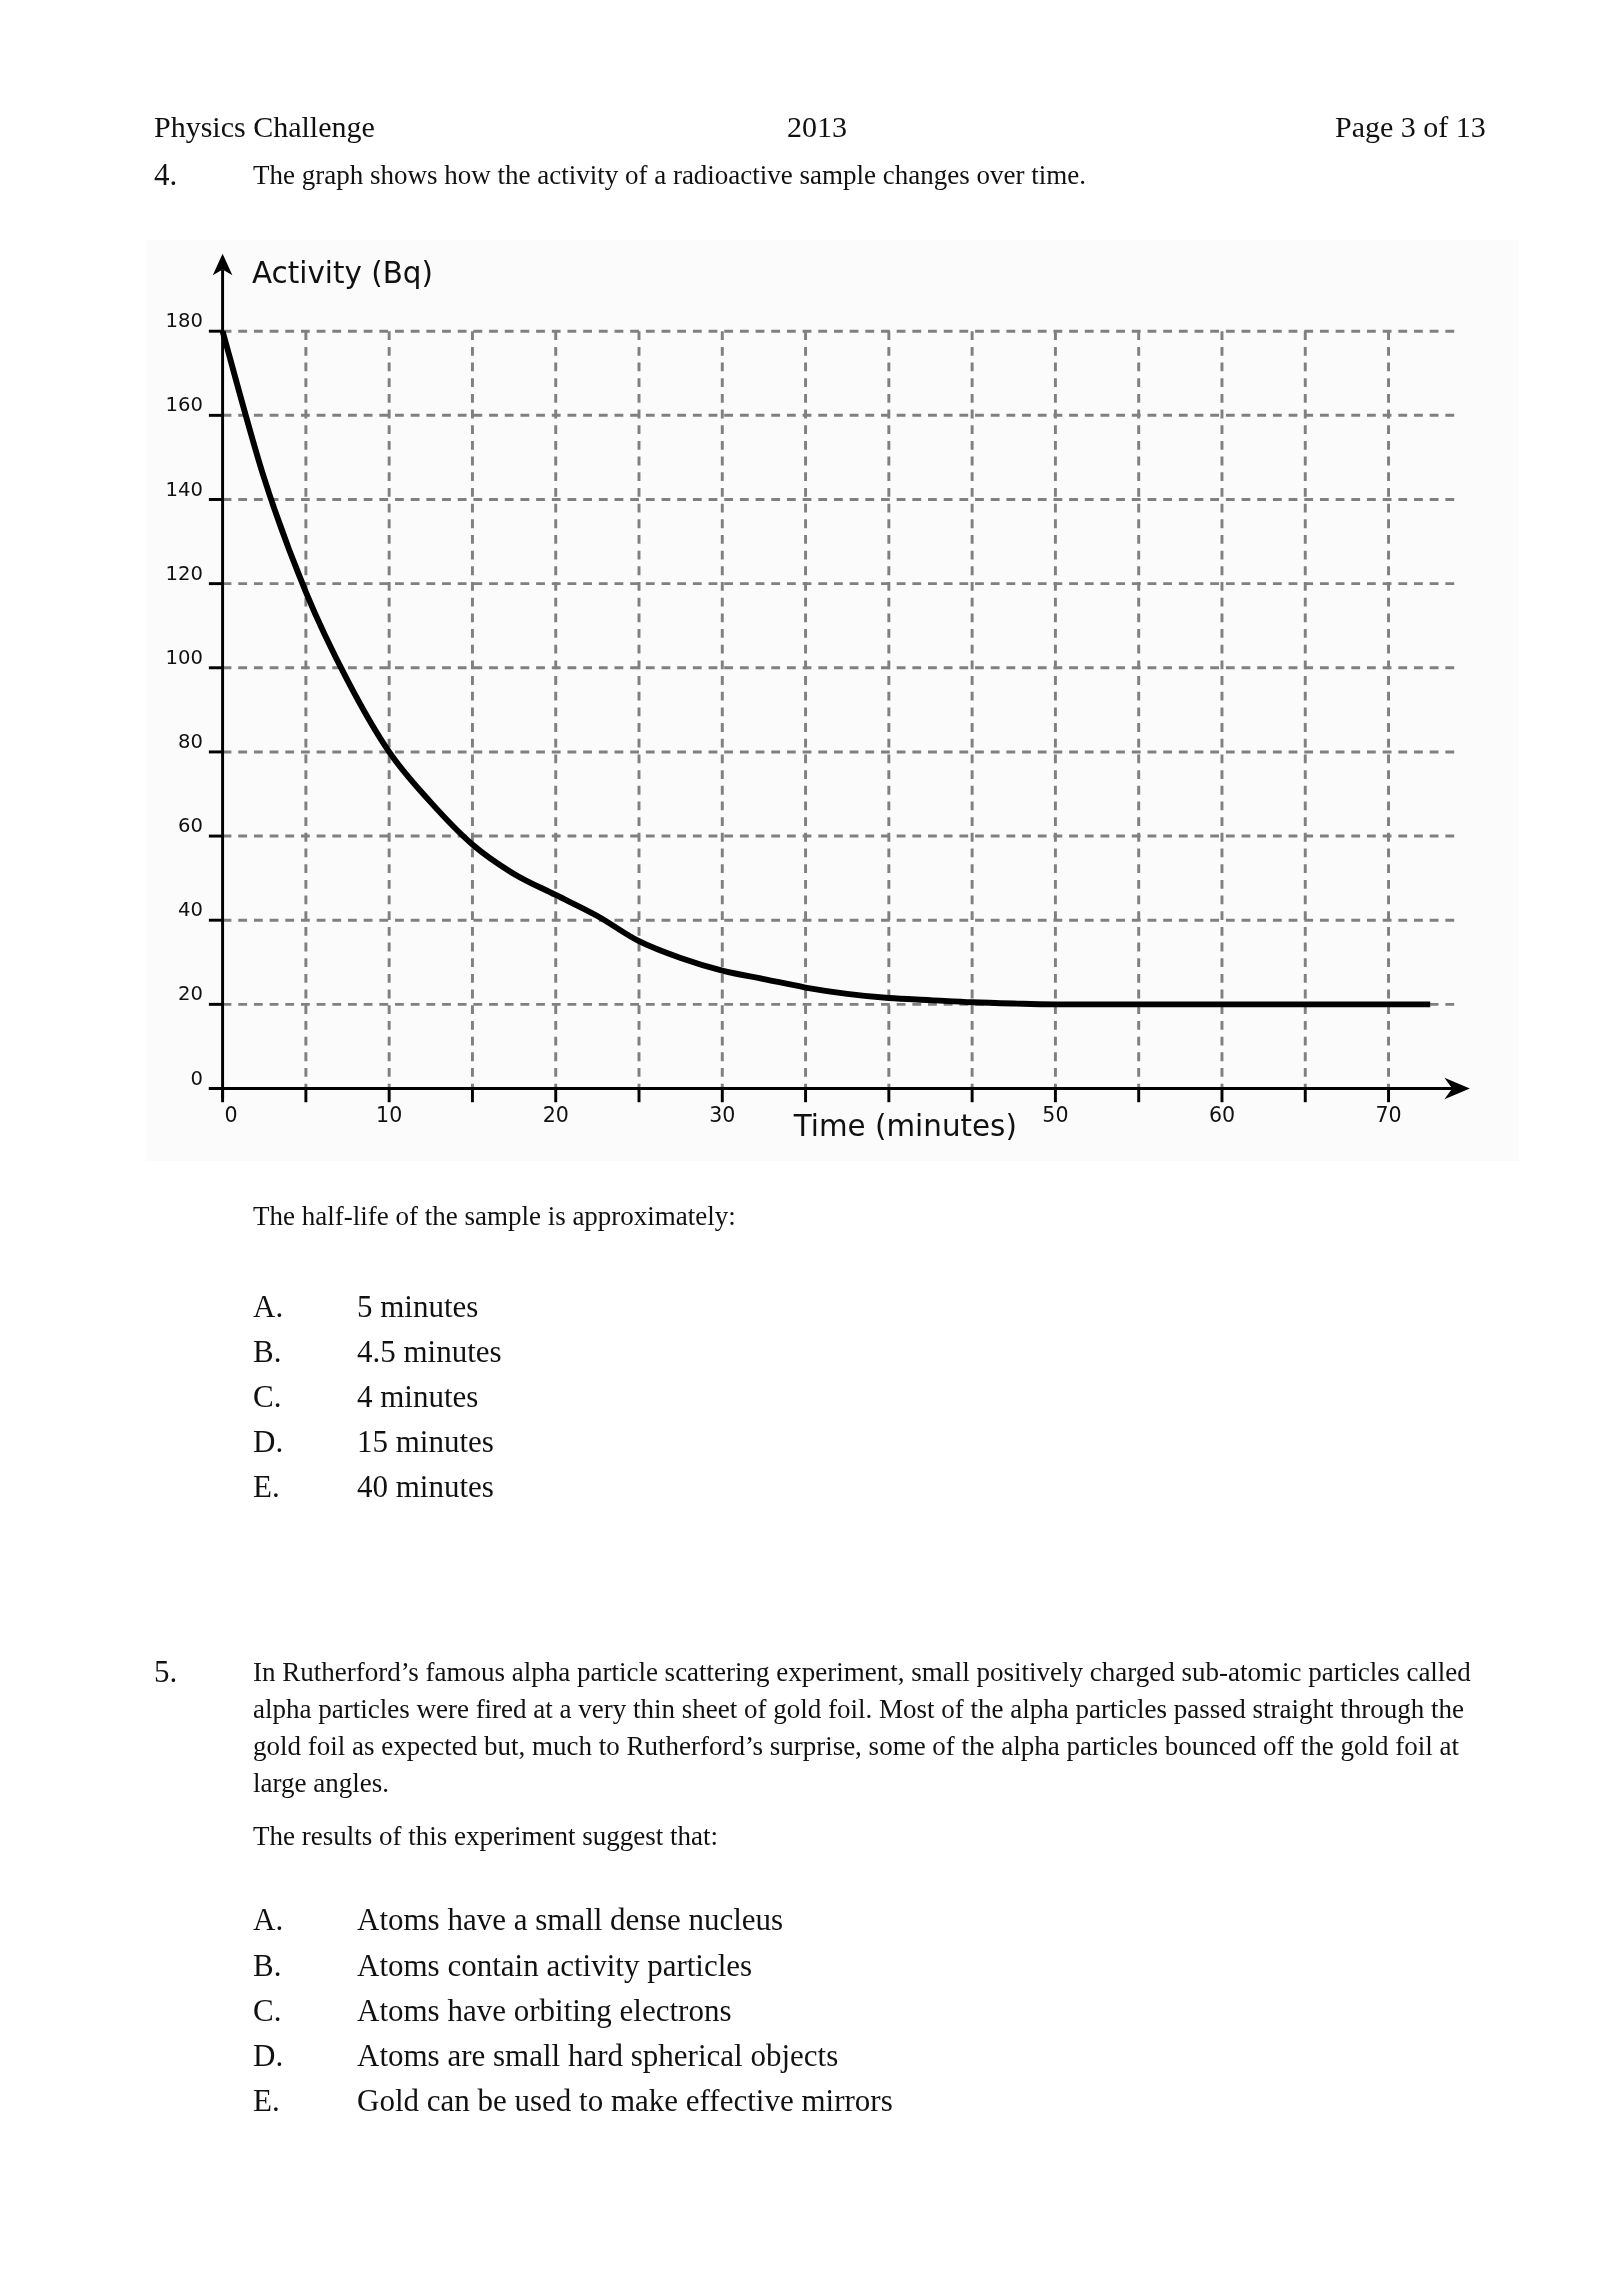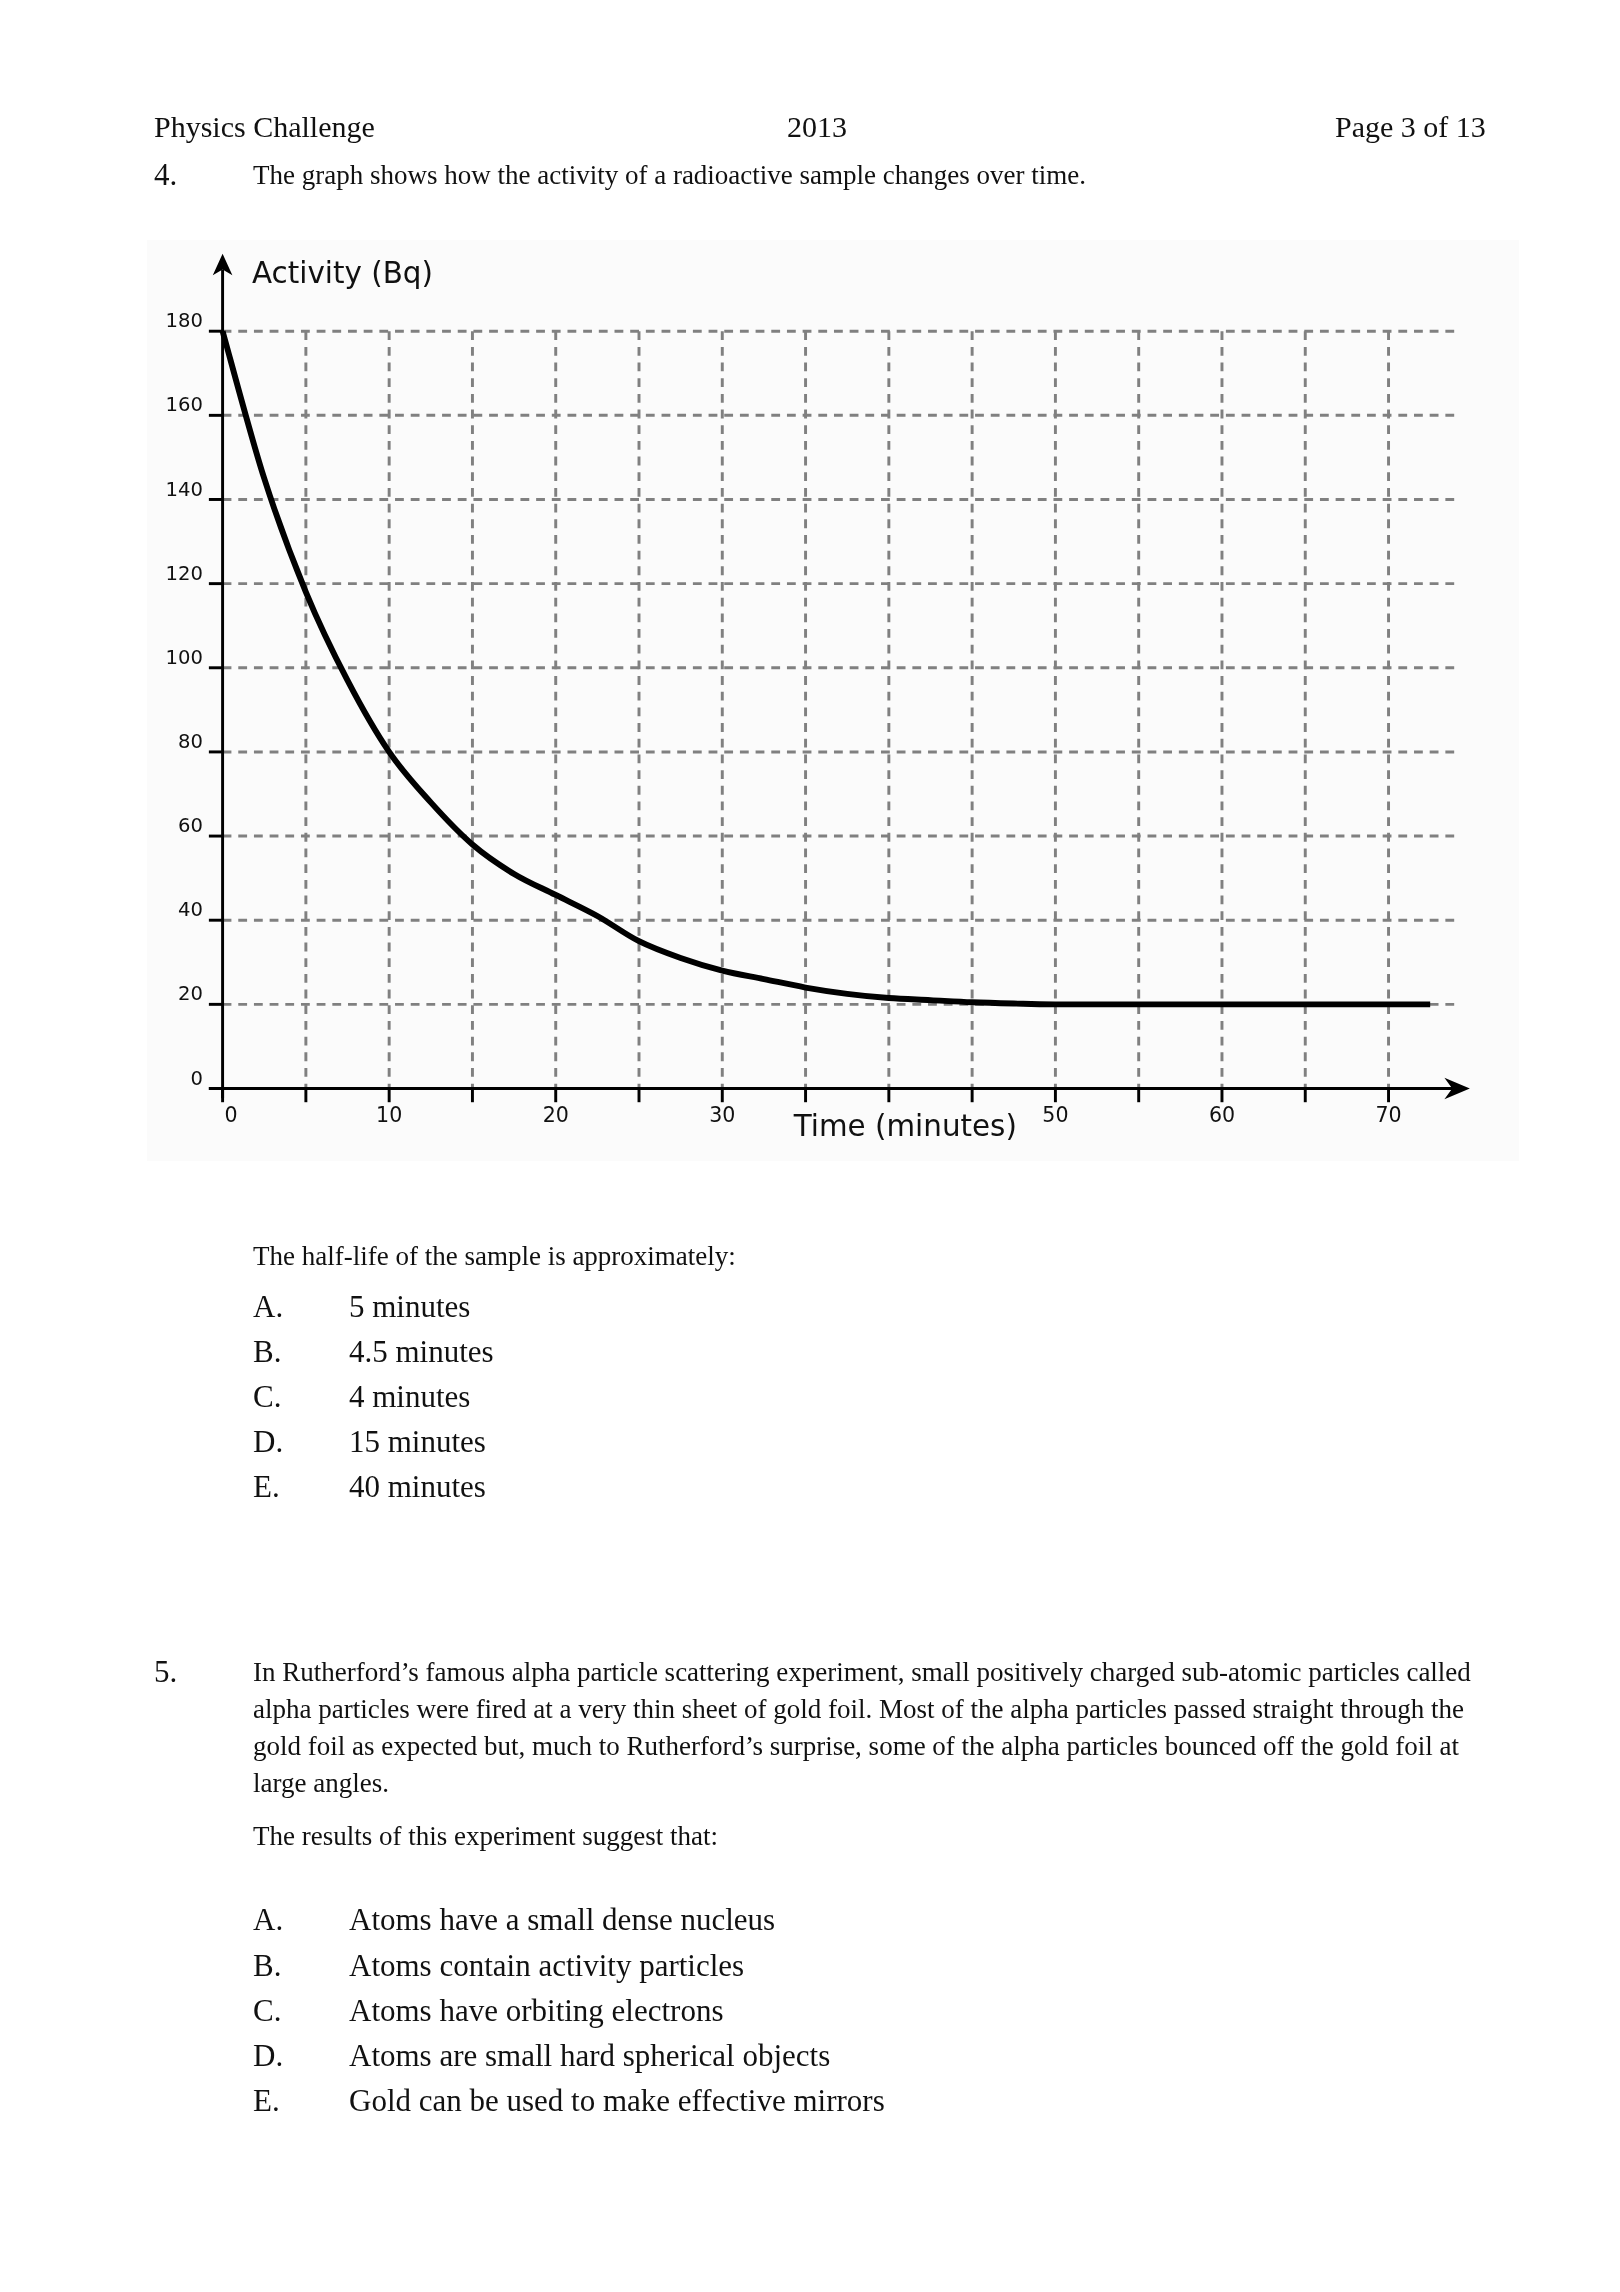--- a/index.html
+++ b/index.html
@@ -2,21 +2,21 @@
 <html><head>
   <meta charset="utf-8">
   <style>
     html, body { margin: 0; padding: 0; background: #ffffff; }
     body { width: 1620px; height: 2293px; position: relative; overflow: hidden; font-family: "Liberation Serif", serif; color: #111; }
     .hdr { position: absolute; top: 110px; font-size: 30px; }
     .q-num { position: absolute; left: 154px; font-size: 31px; }
     .q-text { position: absolute; left: 253px; font-size: 27px; line-height: 37px; width: 1225px; }
     .opt { position: absolute; left: 253px; font-size: 31px; height: 45px; }
     .opt .lbl { position: absolute; left: 0; width: 78px; }
-    .opt .txt { position: absolute; left: 96px; white-space: nowrap; }
+    .opt .txt { position: absolute; left: 104px; white-space: nowrap; }
     #chart { position: absolute; left: 147px; top: 240px; width: 1372px; height: 921px; }
     #chart svg { width: 1372px; height: 921px; display: block; }
     .sans { font-family: "DejaVu Sans", sans-serif; }
   </style>
 </head>
 <body>
 
 <div class="hdr" style="left:154px;">Physics Challenge</div>
 <div class="hdr" style="left:787px;text-align:center;">2013</div>
 <div class="hdr" style="left:1335px;text-align:right;">Page 3 of 13</div>
@@ -104,21 +104,21 @@
           <text x="1267" y="900" text-anchor="middle" font-size="21" font-family="&quot;DejaVu Sans&quot;, sans-serif" fill="#111">70</text>
         </g>
       <g id="series">
           <path d="M 77 93.08000000000004 C 84.08333333333333 118.12833333333337, 105.33333333333333 198.99866666666668, 119.5 243.37 C 133.66666666666666 287.74133333333333, 147.83333333333334 324.956, 162 359.30800000000005 C 176.16666666666666 393.6600000000001, 190.33333333333334 422.2866666666667, 204.5 449.482 C 218.66666666666666 476.67733333333337, 232.83333333333334 501.7256666666667, 247 522.48 C 261.1666666666667 543.2343333333333, 275.3333333333333 558.2633333333333, 289.5 574.008 C 303.6666666666667 589.7526666666668, 317.8333333333333 604.7816666666668, 332 616.9480000000001 C 346.1666666666667 629.1143333333334, 360.3333333333333 638.4180000000001, 374.5 647.0060000000001 C 388.6666666666667 655.594, 402.8333333333333 661.3193333333334, 417 668.476 C 431.1666666666667 675.6326666666666, 445.3333333333333 682.0736666666667, 459.5 689.946 C 473.6666666666667 697.8183333333334, 487.8333333333333 708.5533333333334, 502 715.71 C 516.1666666666666 722.8666666666667, 530.3333333333334 727.8763333333333, 544.5 732.886 C 558.6666666666666 737.8956666666667, 572.8333333333334 742.1896666666667, 587 745.768 C 601.1666666666666 749.3463333333334, 615.3333333333334 751.4933333333333, 629.5 754.356 C 643.6666666666666 757.2186666666666, 657.8333333333334 760.4391666666667, 672 762.944 C 686.1666666666666 765.4488333333333, 700.3333333333334 767.5958333333333, 714.5 769.385 C 728.6666666666666 771.1741666666667, 742.8333333333334 772.6055, 757 773.679 C 771.1666666666666 774.7524999999999, 785.3333333333334 775.1103333333333, 799.5 775.826 C 813.6666666666666 776.5416666666667, 827.8333333333334 777.4004666666666, 842 777.973 C 856.1666666666666 778.5455333333333, 870.3333333333334 778.9033666666667, 884.5 779.2612 C 898.6666666666666 779.6190333333334, 905.75 779.9768666666666, 927 780.12 C 948.25 780.2631333333334, 983.6666666666666 780.12, 1012 780.12 C 1040.3333333333333 780.12, 1068.6666666666667 780.12, 1097 780.12 C 1125.3333333333333 780.12, 1153.6666666666667 780.12, 1182 780.12 C 1210.3333333333333 780.12, 1245.75 780.12, 1267 780.12 C 1288.25 780.12, 1302.4166666666667 780.12, 1309.5 780.12" fill="none" stroke="#000" stroke-width="6" stroke-linecap="butt" stroke-linejoin="round"></path>
         </g>
       <text id="ylabel" class="sans" font-size="30" fill="#111" x="107" y="44">Activity (Bq)</text>
       <text id="xlabel" class="sans" font-size="30" fill="#111" x="660" y="914">Time (minutes)</text>
     </svg>
   </div>
 
-  <div class="q-text" style="top:1198px;margin-top:40px;">The half-life of the sample is approximately:</div>
+  <div class="q-text" style="top:1198px;">The half-life of the sample is approximately:</div>
 
   <div>
     <div class="opt" style="top:1289px;">
       <span class="lbl">A.</span>
       <span class="txt">5 minutes</span>
     </div>
     <div class="opt" style="top:1334px;">
       <span class="lbl">B.</span>
       <span class="txt">4.5 minutes</span>
     </div>

